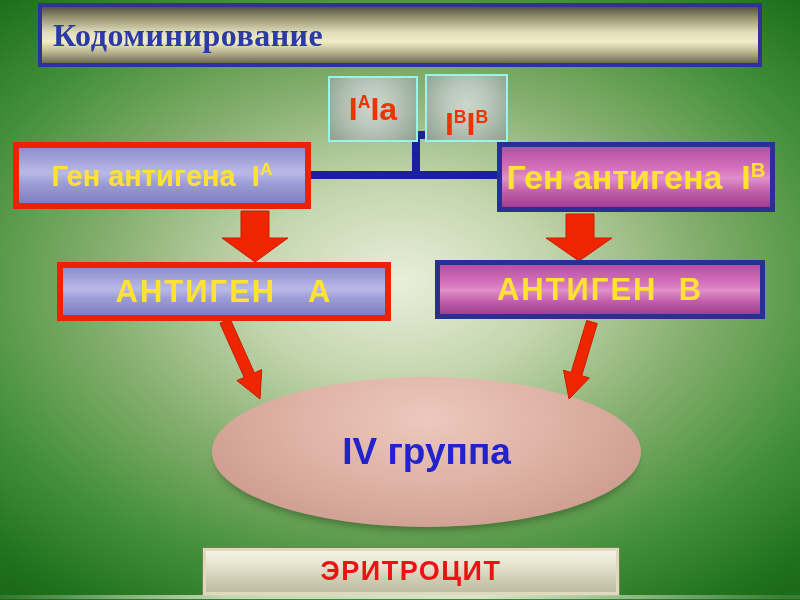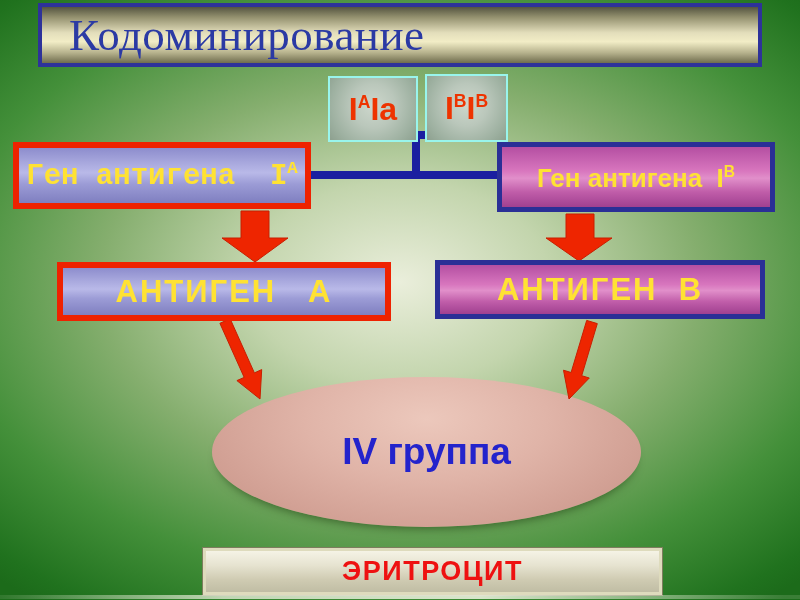--- a/index.html
+++ b/index.html
@@ -12,57 +12,57 @@
   .abs{position:absolute;box-sizing:border-box;}
 
   
   .title-bar{
     left:38px;top:3px;width:724px;height:64px;z-index:4;
     border:4px solid #2e329a;
     background:linear-gradient(180deg,#545440 0%,#93906e 18%,#e3debb 46%,#f2edc6 62%,#b5b18c 82%,#706d4e 100%);
     display:flex;align-items:center;
   }
   .title-text{
-    font-family:"Liberation Serif",serif;font-size:45px;font-weight:normal;
-    color:#2b3aa4;padding-left:27px;letter-spacing:0.5px;white-space:nowrap;
+    font-family:"Liberation Serif",serif;font-size:32px;font-weight:bold;
+    color:#2b3aa4;padding-left:11px;letter-spacing:0.5px;white-space:nowrap;
   }
 
   
   .genotype-box{
     z-index:4;border:2px solid #99f5ec;
     background:radial-gradient(circle at 50% 45%, #cdd7cc 0%, #bac7bb 40%, #9db0a0 78%, #8da08f 100%);
     display:flex;align-items:center;justify-content:center;
     color:#ee3300;font-weight:bold;font-size:32px;line-height:1;
   }
   .genotype-box sup{font-size:0.55em;vertical-align:super;}
   .gt1{left:328px;top:76px;width:90px;height:66px;}
-  .gt2{left:425px;top:74px;width:83px;height:68px;}
+  .gt2{left:425px;top:74px;width:83px;height:68px;align-items:flex-end;}
 
   
   .connector{background:#1b1fa0;z-index:1;}
   .conn-cap{left:404px;top:131px;width:26px;height:8px;}
   .conn-stem{left:412px;top:131px;width:8px;height:48px;}
   .conn-h{left:309px;top:171px;width:190px;height:8px;}
 
   
   .gene-box{
     z-index:4;display:flex;align-items:center;justify-content:center;
     color:#ffe233;font-weight:bold;white-space:pre;line-height:1;
   }
   .gene-a{
     left:13px;top:142px;width:298px;height:67px;
     border:6px solid #ee2200;
     background:linear-gradient(180deg,#8d8dcd 0%,#a9a9de 28%,#b9b9e8 45%,#9c9cd6 65%,#7f7fc0 100%);
-    font-family:Liberation Mono, monospace;font-size:29px;
+    font-family:Liberation Sans, sans-serif;font-size:29px;
   }
   .gene-b{
     left:497px;top:142px;width:278px;height:70px;
     border:5px solid #2a2f96;
     background:linear-gradient(180deg,#b44fa2 0%,#d876be 40%,#e18fca 52%,#c05da9 75%,#a04090 100%);
-    font-family:"Liberation Sans",sans-serif;font-size:26px;
+    font-family:"Liberation Sans",sans-serif;font-size:34px;
   }
   .gene-box sup{font-size:0.6em;}
 
   
   .antigen-box{
     z-index:4;display:flex;align-items:center;justify-content:center;
     font-family:Liberation Sans, sans-serif;font-weight:bold;font-size:31px;
     color:#ffe233;white-space:pre;letter-spacing:2px;line-height:1;
   }
   .antigen-a{
@@ -84,21 +84,21 @@
     box-shadow:0 7px 9px -5px rgba(25,60,15,0.55);
     display:flex;flex-direction:column;align-items:center;justify-content:center;
   }
   .blood-line{
     font-family:"Liberation Sans",sans-serif;font-weight:bold;font-size:37px;
     color:#2323cc;line-height:1.22;white-space:pre;
   }
 
   
   .erythrocyte-box{
-    left:203px;top:548px;width:459px;height:47px;z-index:4;
+    left:203px;top:548px;width:416px;height:47px;z-index:4;
     border:3px solid #dedbbd;box-shadow:0 0 0 1px #7d7d5e;
     background:linear-gradient(180deg,#f5f3e6 0%,#e6e3d0 35%,#cfcbb2 70%,#c0bda4 100%);
     display:flex;align-items:center;justify-content:center;
   }
   .erythrocyte-text{
     font-weight:bold;font-size:27px;color:#ee1111;letter-spacing:1.5px;line-height:1;
   }
 
   .arrow-layer{left:0;top:0;width:800px;height:600px;z-index:3;pointer-events:none;}
   .bottom-edge{

